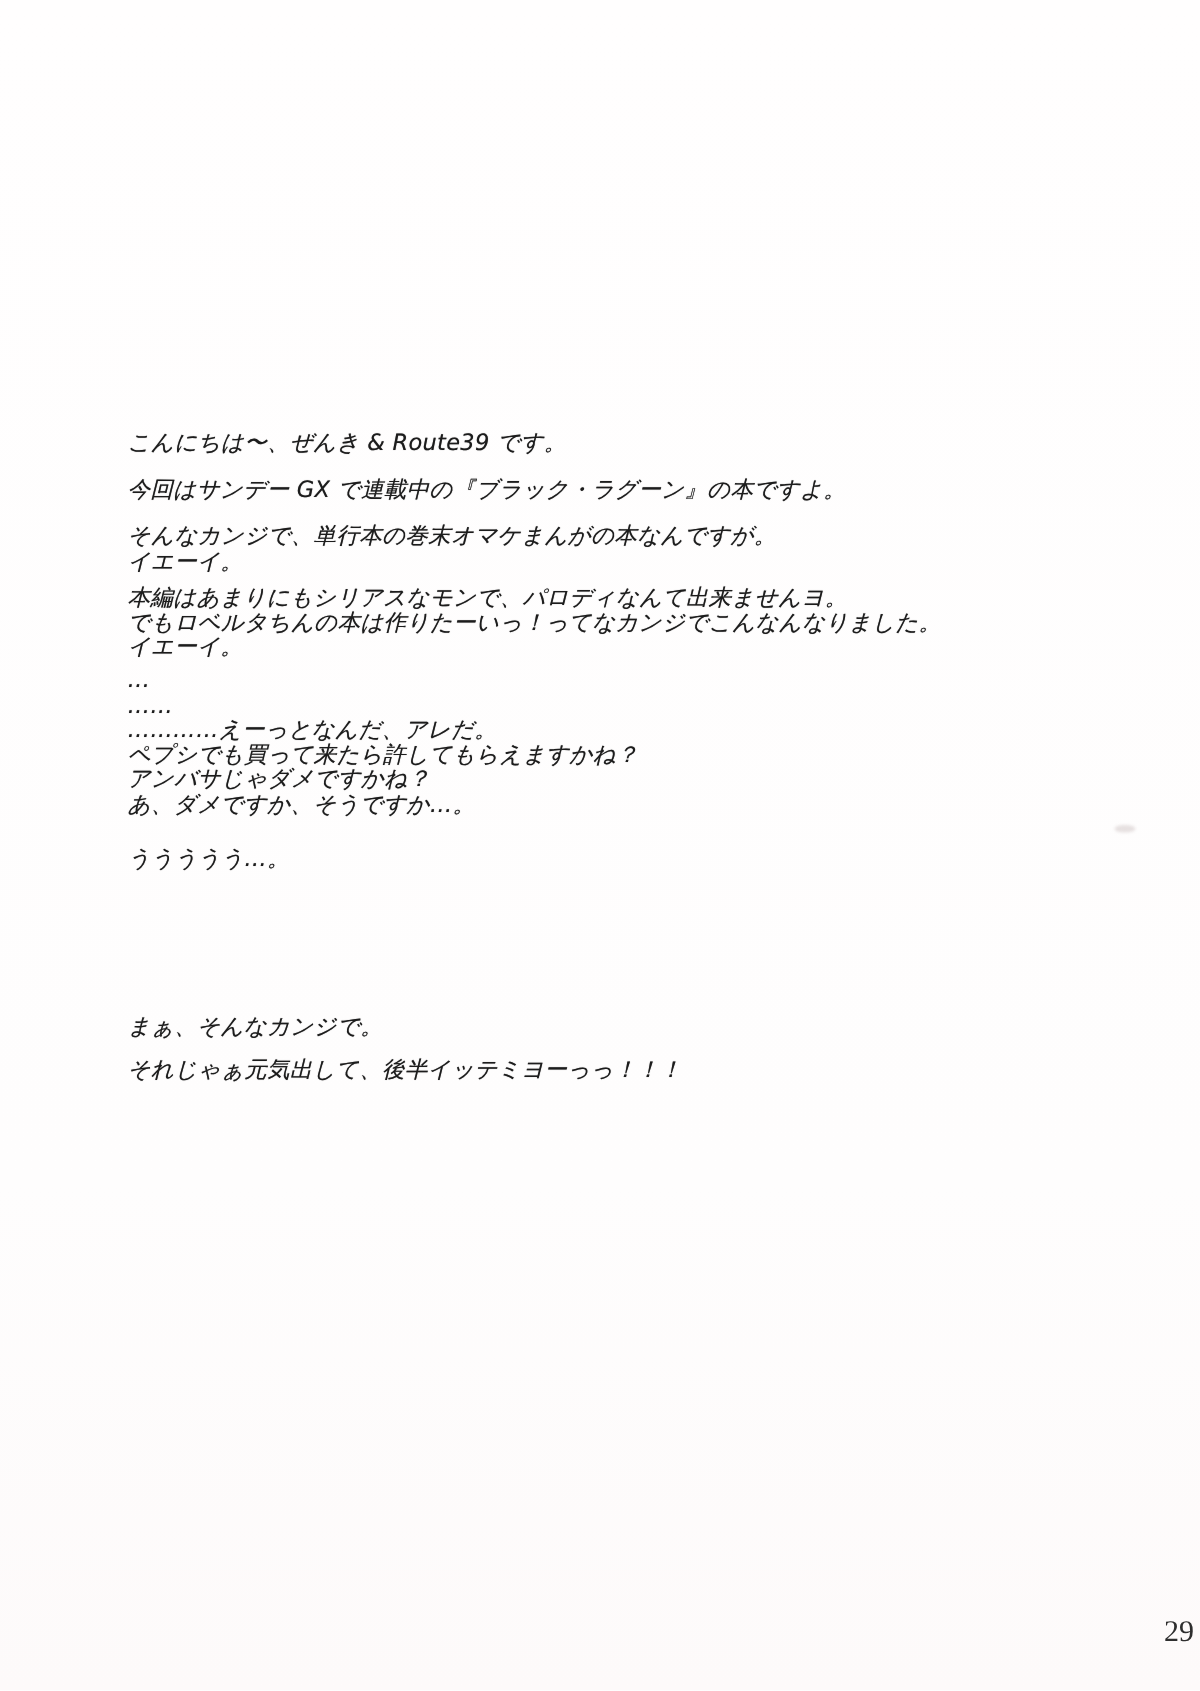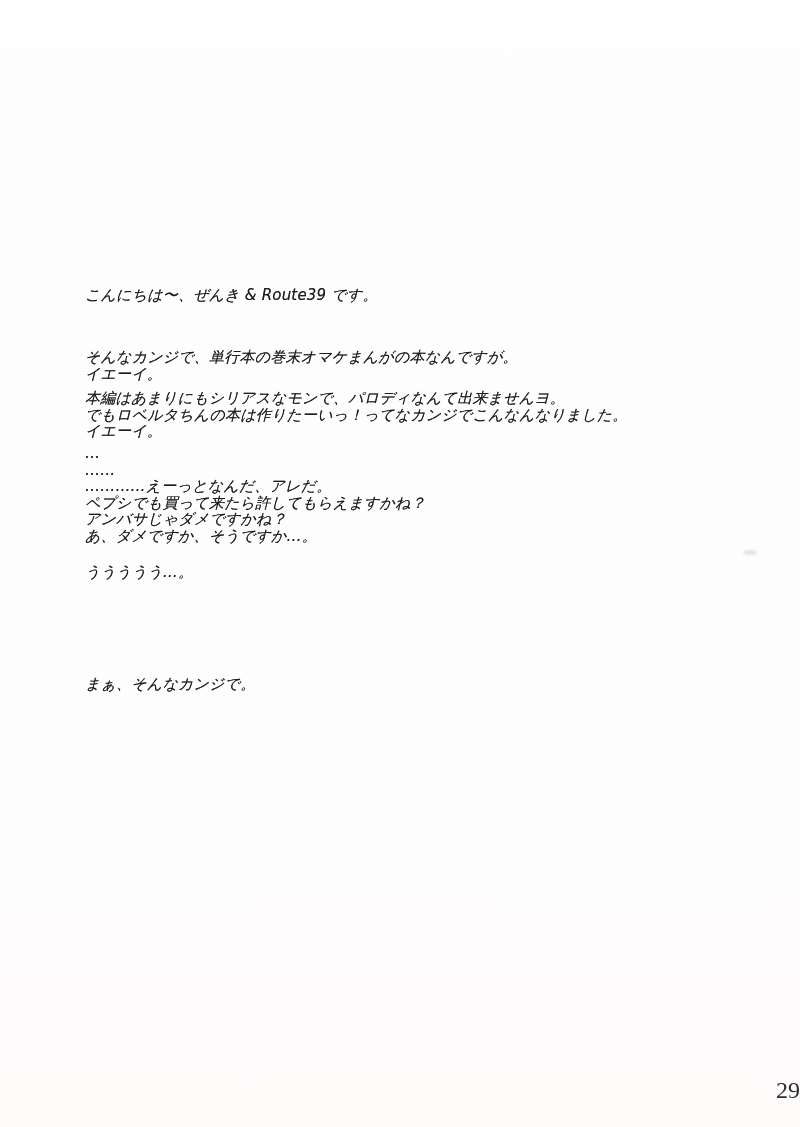--- a/index.html
+++ b/index.html
@@ -30,51 +30,53 @@
     font-weight: 500;
     letter-spacing: 0.2px;
     text-shadow: 0 0 0.5px rgba(25,25,25,0.65);
     font-style: italic;
   }
   .page-number {
     position: absolute;
     left: 776px;
     top: 1077px;
     font-family: "Liberation Serif", "DejaVu Serif", serif;
-    font-size: 24px;
+    font-size: 20px;
     color: #2e2e2e;
   }
   .speck {
     position: absolute;
     left: 743px;
     top: 550px;
     width: 14px;
     height: 5px;
     background: rgba(170,150,150,0.28);
     border-radius: 50%;
     filter: blur(1px);
   }
 </style>
 </head>
 <body>
 
 <div class="page">
 
   <div class="para" style="top:287px">こんにちは〜、ぜんき &amp; Route39 です。</div>
+  <div class="para" style="top:318px">今回はサンデー GX で連載中の『ブラック・ラグーン』の本ですよ。</div>
   <div class="para" style="top:349px">そんなカンジで、単行本の巻末オマケまんがの本なんですが。
 イエーイ。</div>
   <div class="para" style="top:390px">本編はあまりにもシリアスなモンで、パロディなんて出来ませんヨ。
 でもロベルタちんの本は作りたーいっ！ってなカンジでこんなんなりました。
 イエーイ。</div>
   <div class="para" style="top:445px">…
 ……
 …………えーっとなんだ、アレだ。
 ペプシでも買って来たら許してもらえますかね？
 アンバサじゃダメですかね？
 あ、ダメですか、そうですか…。</div>
   <div class="para" style="top:564px">ううううう…。</div>
   <div class="para" style="top:676px">まぁ、そんなカンジで。</div>
+  <div class="para" style="top:705px">それじゃぁ元気出して、後半イッテミヨーっっ！！！</div>
 
   <div class="speck"></div>
 
   <div class="page-number">29</div>
 
 </div>
 
 </body></html>

